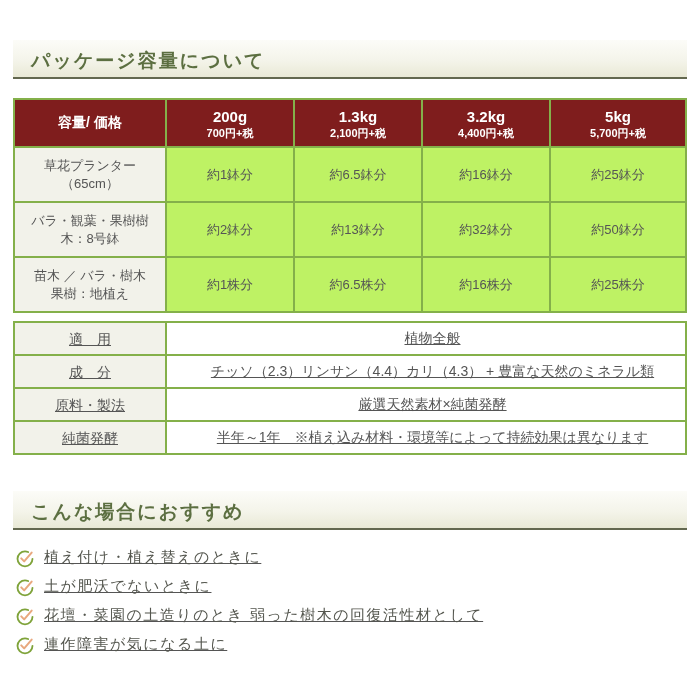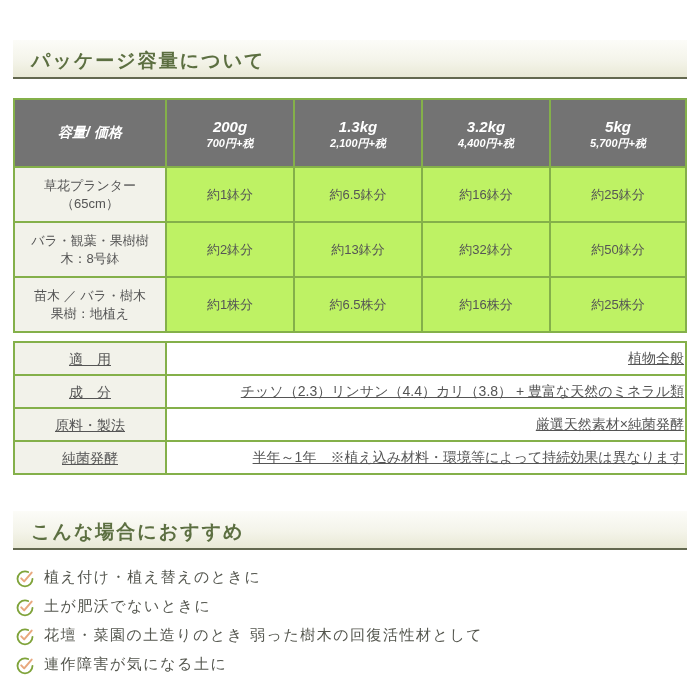--- a/index.html
+++ b/index.html
@@ -35,49 +35,48 @@
     table-layout:fixed;
   }
   .capacity-table{margin-top:19px;}
   .spec-table{margin-top:8px;}
   td,th{
     border:2px solid #84b04a;
     text-align:center;
     vertical-align:middle;
   }
   .capacity-table th{
-    background:#737373;
+    background:#7f1d1d;
     color:#ffffff;
     height:46px;
-    padding:10px;
-    font-style:italic;
+    padding:0;
   }
   .th-size{font-size:15px;font-weight:bold;line-height:19px;}
   .th-price{font-size:11px;font-weight:bold;line-height:14px;}
   .th-corner{font-size:14px;font-weight:bold;}
   .capacity-table td{
     height:51px;
     font-size:13px;
     background:#bef264;
   }
   .label-cell{
     background:#f2f2ea !important;
     white-space:pre-line;
     line-height:18px;
     color:#555555;
   }
   .spec-table td{height:29px;font-size:14px;text-decoration:underline;}
   .spec-label{width:152px;}
   .spec-value{
-    text-align:right;
+    text-align:center;
     padding-left:14px;
     background:#ffffff;
   }
   
-  .reco-list{margin:18px 13px 0;}
+  .reco-list{margin:18px 13px 0;text-decoration:underline;}
   .reco-item{
     display:flex;
     align-items:center;
     margin:0 0 10px 2px;
     height:19px;
   }
   .check-icon{
     width:20px;height:20px;
     flex:0 0 20px;
     margin-right:9px;
@@ -158,21 +157,21 @@
         <col style="width:152px">
         <col>
       </colgroup>
     <tbody>
         <tr>
       <td class="label-cell spec-label">適　用</td>
       <td class="spec-value">植物全般</td>
     </tr>
     <tr>
       <td class="label-cell spec-label">成　分</td>
-      <td class="spec-value">チッソ（2.3）リンサン（4.4）カリ（3.8） + 豊富な天然のミネラル類</td>
+      <td class="spec-value">チッソ（2.3）リンサン（4.4）カリ（4.3） + 豊富な天然のミネラル類</td>
     </tr>
     <tr>
       <td class="label-cell spec-label">原料・製法</td>
       <td class="spec-value">厳選天然素材×純菌発酵</td>
     </tr>
     <tr>
       <td class="label-cell spec-label">純菌発酵</td>
       <td class="spec-value">半年～1年　※植え込み材料・環境等によって持続効果は異なります</td>
     </tr>
   </tbody>

